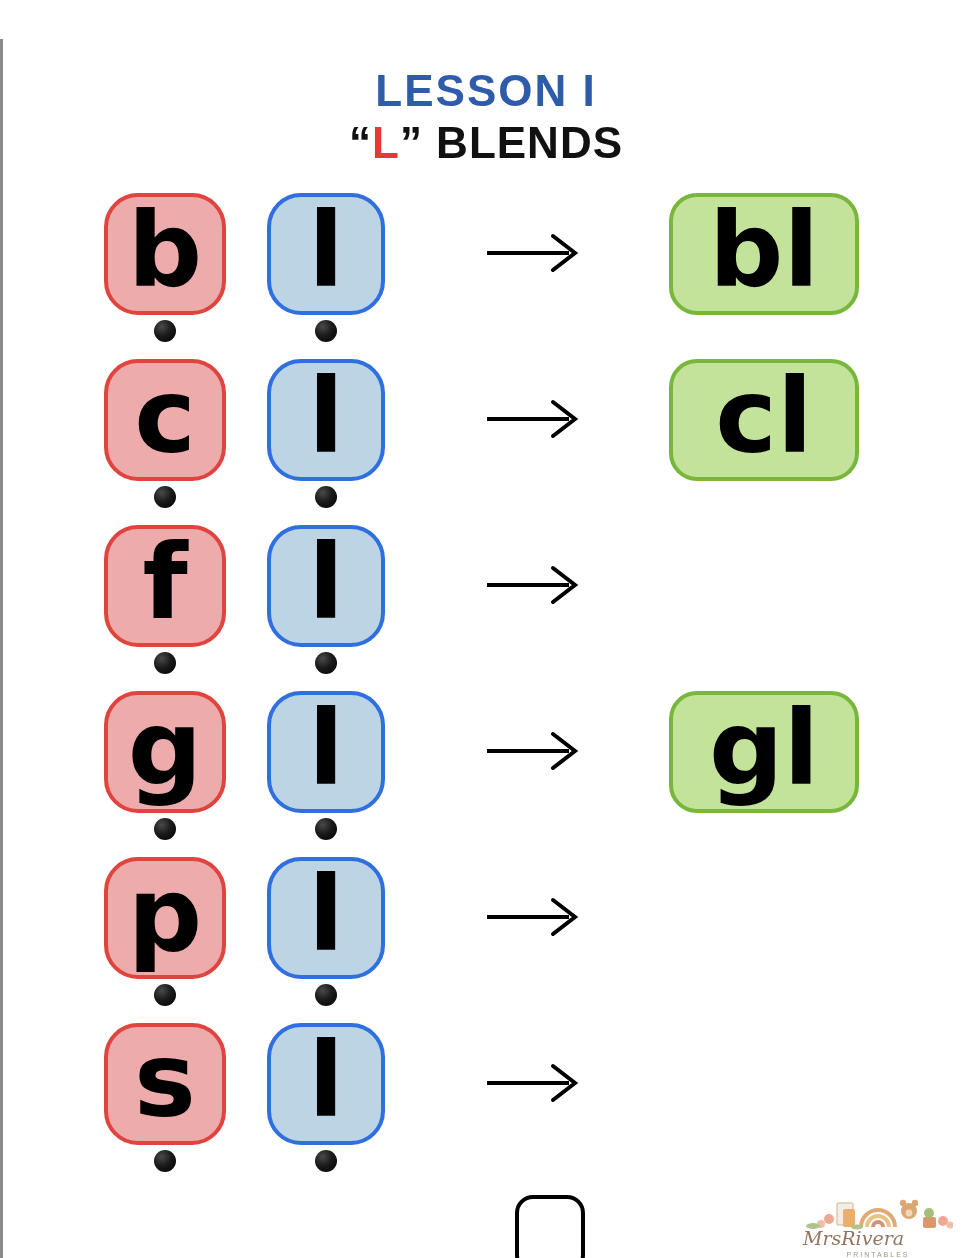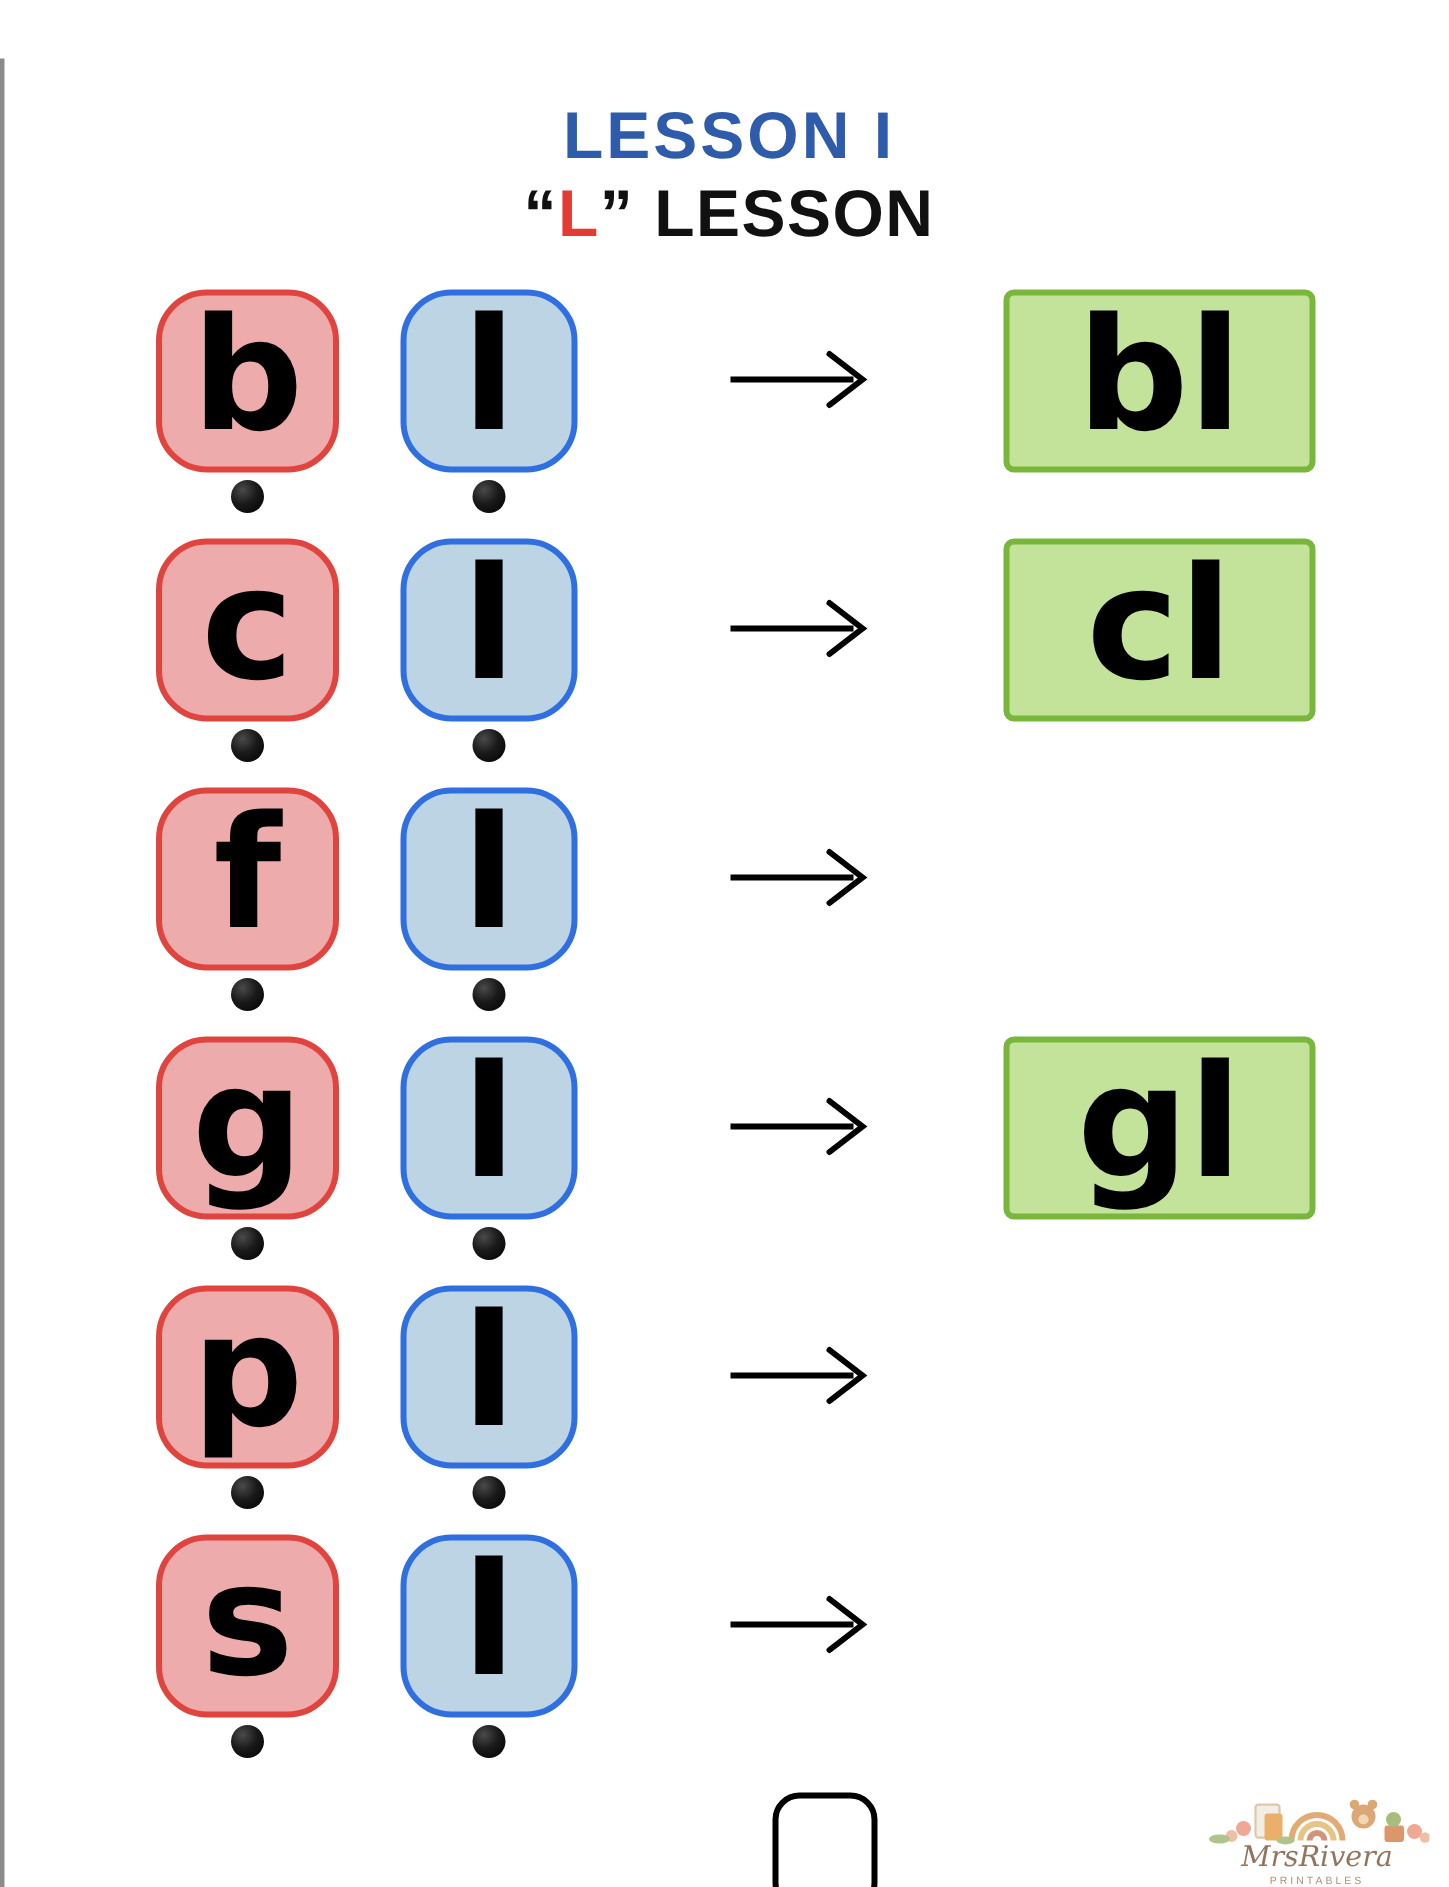--- a/index.html
+++ b/index.html
@@ -100,25 +100,25 @@
     height: 122px;
     background: #bcd4e4;
     border: 4px solid #2f6fe0;
     border-radius: 34px;
     font-size: 104px;
   }
   
   .tile-c {
     left: 666px;
     top: 6px;
-    width: 208px;
+    width: 190px;
     height: 122px;
     background: #c3e39a;
     border: 4px solid #78b63c;
-    border-radius: 7px;
+    border-radius: 28px;
     font-size: 104px;
   }
 
   .glyph {
     display: block;
     transform: translateY(-4px);
   }
 
   
   .dot {
@@ -178,21 +178,20 @@
     top: 8px;
     width: 150px;
     height: 84px;
     opacity: 0.92;
   }
   .wm-script {
     position: absolute;
     left: 0;
     top: 36px;
     width: 150px;
-    text-align: center;
     font-family: "DejaVu Serif", serif;
     font-style: italic;
     font-size: 19px;
     color: #8a6a52;
     line-height: 1;
     white-space: nowrap;
   }
   .wm-sub {
     position: absolute;
     left: 0;
@@ -206,21 +205,21 @@
     white-space: nowrap;
   }
 </style>
 </head>
 <body>
 
 <div class="page">
 
   <div class="header">
     <span class="title-line-1">LESSON I</span>
-    <span class="title-line-2"><span>“</span><span class="hl">L</span><span>” LESSON</span></span>
+    <span class="title-line-2"><span>“</span><span class="hl">L</span><span>” BLENDS</span></span>
   </div>
 
   <div class="rows" id="rows-container">
       <div class="row">
         <div class="tile tile-a">
           <span class="glyph">b</span>
         </div>
         <div class="dot dot-a"></div>
         <div class="tile tile-b">
           <span class="glyph">l</span>

